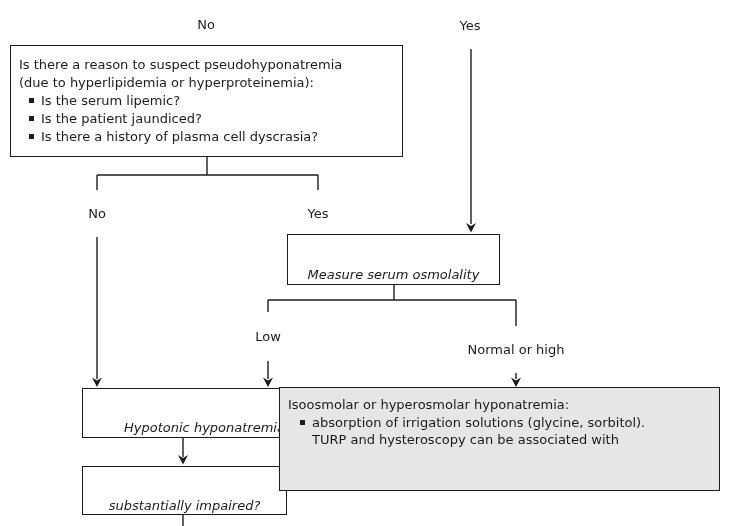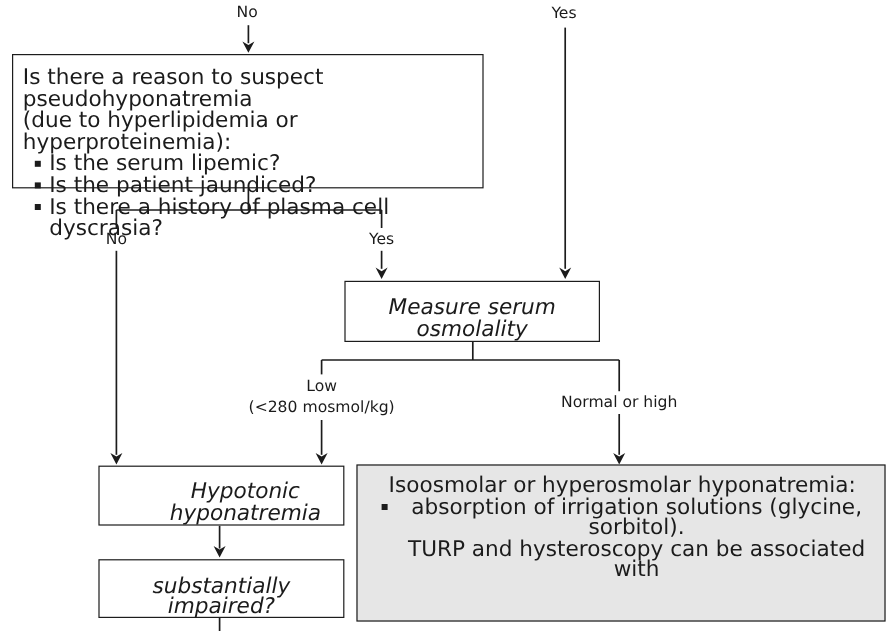--- a/index.html
+++ b/index.html
@@ -16,35 +16,35 @@
   }
   .connectors {
     position: absolute; left: 0; top: 0;
     width: 745px; height: 526px;
   }
   .node {
     position: absolute;
     border: 1.5px solid #1c1c1c;
     background: #ffffff;
     box-sizing: border-box;
-    font-size: 18px;
+    font-size: 13px;
     line-height: 18px;
   }
   .node.center {
     display: flex; flex-direction: column;
     align-items: center; justify-content: flex-end;
     text-align: center;
     font-style: italic;
   }
   .node.shaded { background: #e6e6e6; }
   .lbl {
     position: absolute;
     transform: translateX(-50%);
     background: #ffffff;
-    padding: 2px 3px;
+    padding: 16px 3px;
     font-size: 13px;
     line-height: 15px;
     white-space: nowrap;
     text-align: center;
   }
   .lbl2 { line-height: 17px; }
   .pad { padding: 10px 8px 8px 8px; }
   .bullet-row { display: flex; margin-left: 10px; }
   .bullet-row .sq {
     flex: 0 0 auto;
@@ -90,21 +90,20 @@
   <div class="lbl" style="left:206px; top:1px;">No</div>
 
   <div class="lbl" style="left:470px; top:2px;">Yes</div>
 
   <div class="lbl" style="left:97px; top:190px;">No</div>
 
   <div class="lbl" style="left:318px; top:190px;">Yes</div>
 
   <div class="lbl lbl2" style="left:268px; top:312px;">
     <div>Low</div>
-    <div>(&lt;280 mosmol/kg)</div>
   </div>
 
   <div class="lbl" style="left:516px; top:326px;">Normal or high</div>
 
   <div class="node pad" style="left:10px; top:45px; width:393px; height:112px;">
     <div>Is there a reason to suspect pseudohyponatremia</div>
     <div>(due to hyperlipidemia or hyperproteinemia):</div>
     <div class="bullet-row">
       <span class="sq"></span>
       <span>Is the serum lipemic?</span>
@@ -124,21 +123,21 @@
   </div>
 
   <div class="node center" style="left:82px; top:388px; width:205px; height:50px;padding-left:40px;">
     <div>Hypotonic hyponatremia</div>
   </div>
 
   <div class="node center" style="left:82px; top:466px; width:205px; height:49px; line-height:17px;">
     <div>substantially impaired?</div>
   </div>
 
-  <div class="node shaded info" style="left:297px; top:387px; width:441px; height:131px; padding:8px 6px 6px 8px;text-align:center;">
+  <div class="node shaded info" style="left:279px; top:387px; width:441px; height:104px; padding:8px 6px 6px 8px;">
     <div>Isoosmolar or hyperosmolar hyponatremia:</div>
     <div class="bullet-row">
       <span class="sq"></span>
       <span>
         <div>absorption of irrigation solutions (glycine, sorbitol).</div>
         <div>TURP and hysteroscopy can be associated with</div>
       </span>
     </div>
   </div>
 

